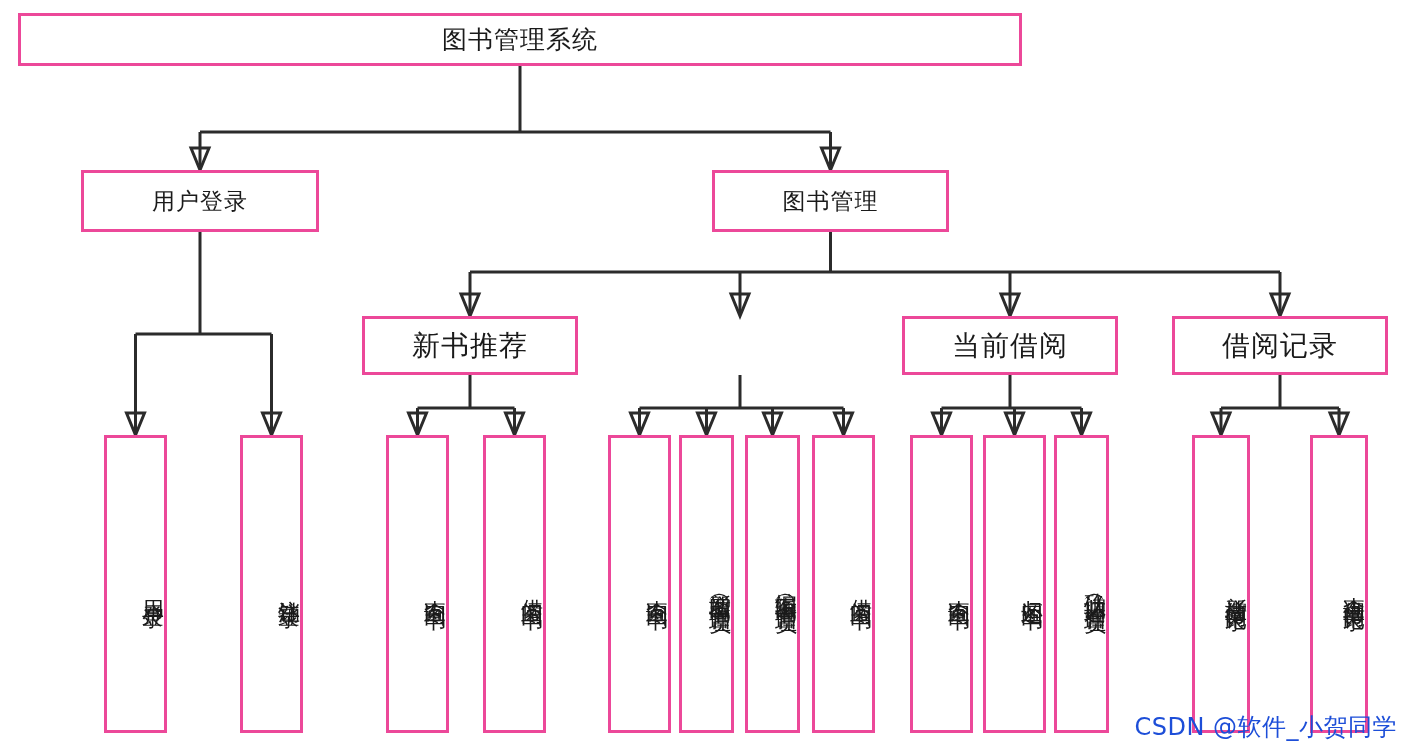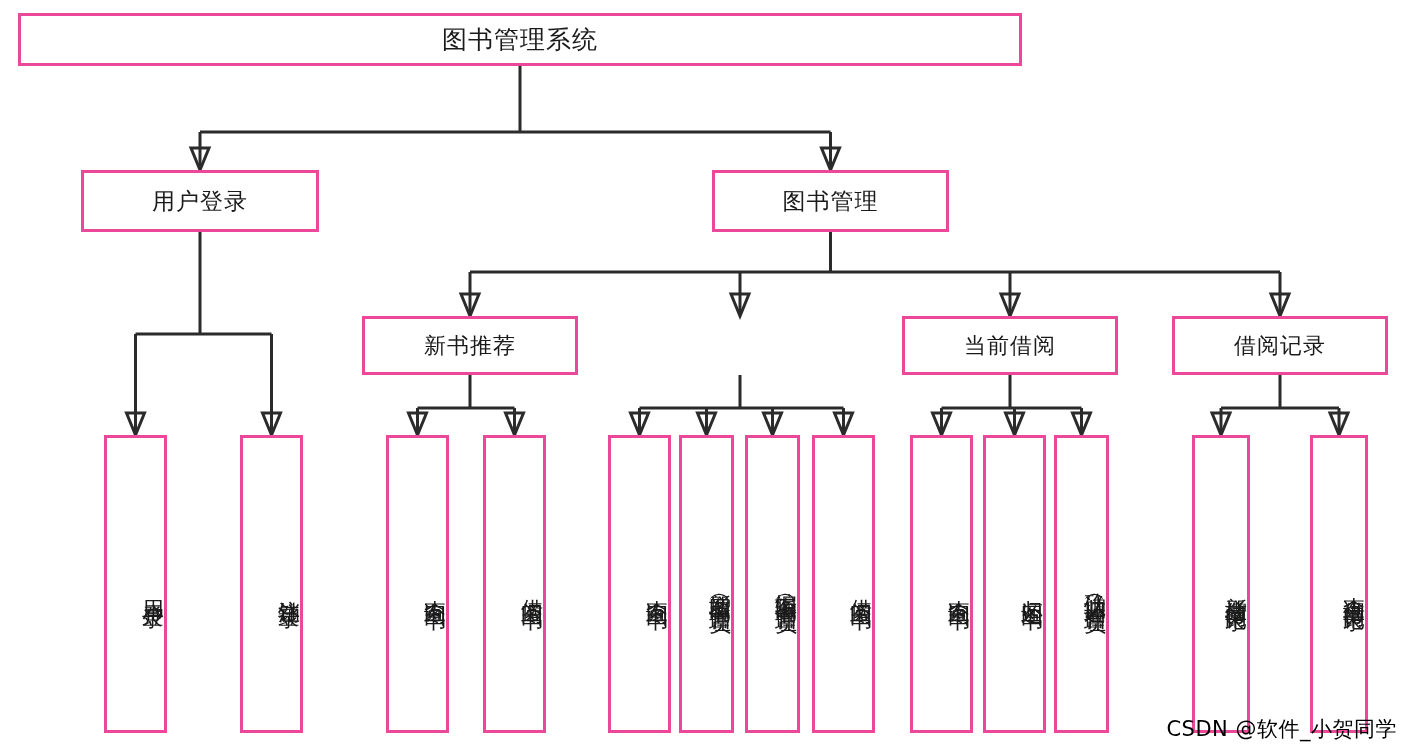--- a/index.html
+++ b/index.html
@@ -31,21 +31,21 @@
   }
   .node.root {
     font-size: 25px;
     letter-spacing: 1px;
   }
   .node.lvl2 {
     font-size: 23px;
     letter-spacing: 1px;
   }
   .node.lvl3 {
-    font-size: 22px;
+    font-size: 28px;
     letter-spacing: 1px;
   }
   .node.leaf {
     font-size: 22px;
     writing-mode: vertical-rl;
     text-orientation: upright;
     letter-spacing: 3px;
     padding-top: 8px;
     align-items: flex-start;
     justify-content: center;
@@ -72,22 +72,22 @@
   }
   .arrowhead {
     fill: #2b2b2b;
     stroke: none;
   }
   
   #watermark {
     position: absolute;
     right: 8px;
     bottom: 4px;
-    font-size: 21px;
-    color: #000000;
+    font-size: 24px;
+    color: #1d4ed8;
     letter-spacing: 0.5px;
     white-space: nowrap;
   }
 </style>
 </head>
 <body>
 
 <div id="canvas">
 
   <svg id="wires" viewBox="0 0 1405 747" xmlns="http://www.w3.org/2000/svg">

